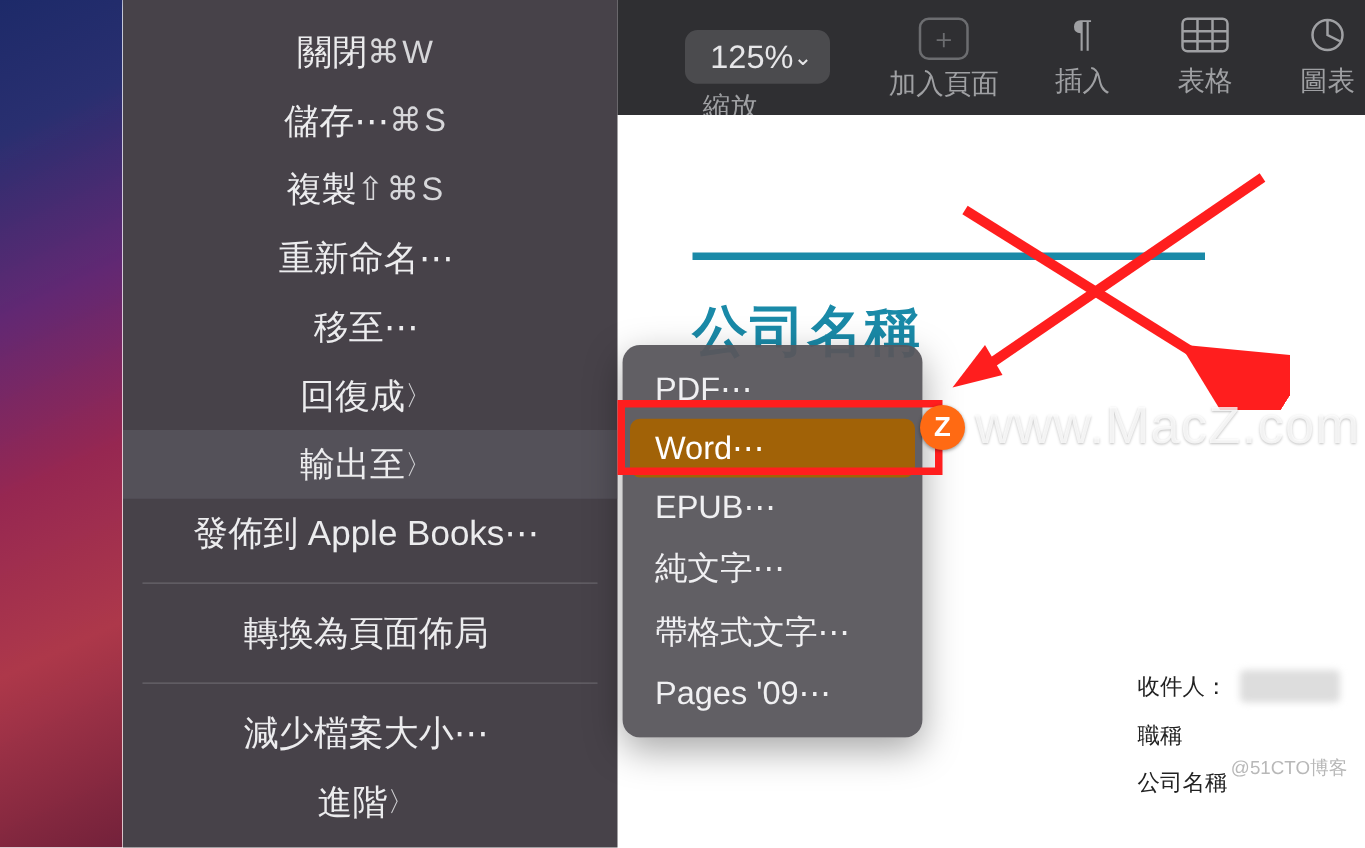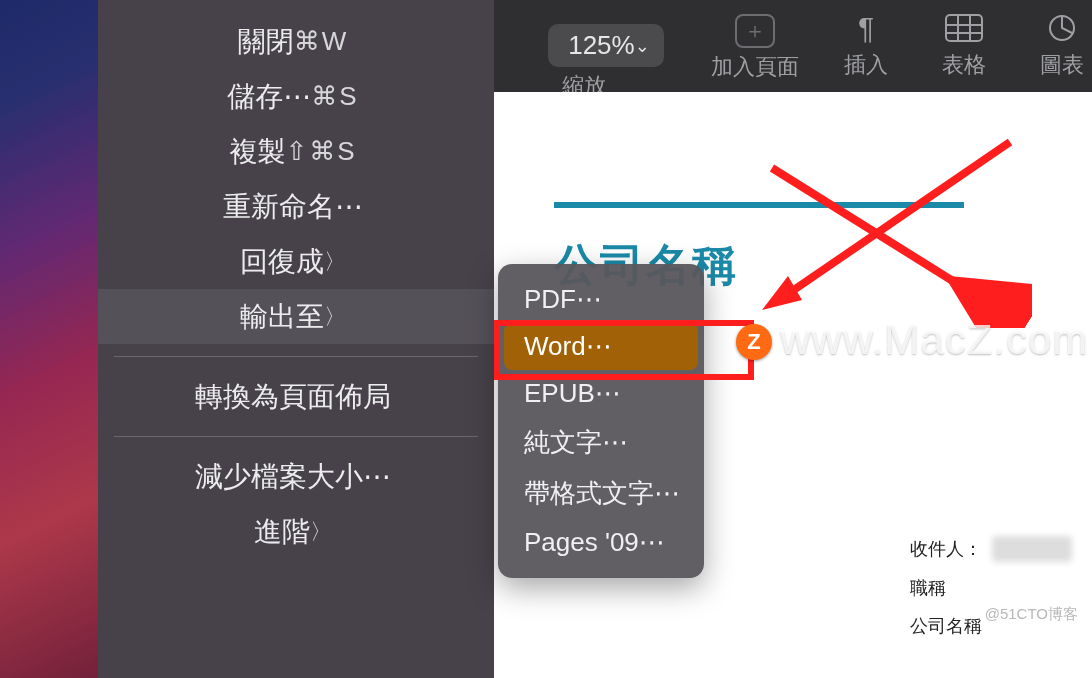--- a/index.html
+++ b/index.html
@@ -63,21 +63,21 @@
     padding: 10px 26px 10px 20px; line-height:1.25;
     white-space:nowrap;
   }
   .menu .item.hl { background: rgba(120,120,130,0.28); }
   .menu .item .sc { color:#d7d7da; font-size:26px; letter-spacing:2px; display:flex; gap:2px; align-items:center;}
   .menu .sep { height:1px; background: rgba(170,170,175,0.35); margin:12px 16px; }
   .chevron { color:#cfcfd2; font-size:22px; }
 
   
   .submenu {
-    position:absolute; left:498px; top:264px; width:206px;
+    position:absolute; left:498px; top:276px; width:240px;
     background: rgba(88,86,92,0.95);
     border-radius:14px;
     padding:12px 6px;
     box-shadow: 0 10px 30px rgba(0,0,0,0.35);
     color:#f0f0f2; font-size:26px;
   }
   .submenu .sitem { padding:8px 20px; border-radius:8px; white-space:nowrap;}
   .submenu .sitem.selected { background:#a16207; color:#fff; }
 
   
@@ -184,26 +184,32 @@
     <span class="sc">⌘S</span>
   </div>
   <div class="item">
     <span>複製</span>
     <span class="sc">⇧⌘S</span>
   </div>
   <div class="item">
     <span>重新命名⋯</span>
   </div>
   <div class="item">
+    <span>移至⋯</span>
+  </div>
+  <div class="item">
     <span>回復成</span>
     <span class="chevron">〉</span>
   </div>
   <div class="item hl">
     <span>輸出至</span>
     <span class="chevron">〉</span>
+  </div>
+  <div class="item">
+    <span>發佈到 Apple Books⋯</span>
   </div>
   <div class="sep"></div>
   <div class="item">
     <span>轉換為頁面佈局</span>
   </div>
   <div class="sep"></div>
   <div class="item">
     <span>減少檔案大小⋯</span>
   </div>
   <div class="item">

